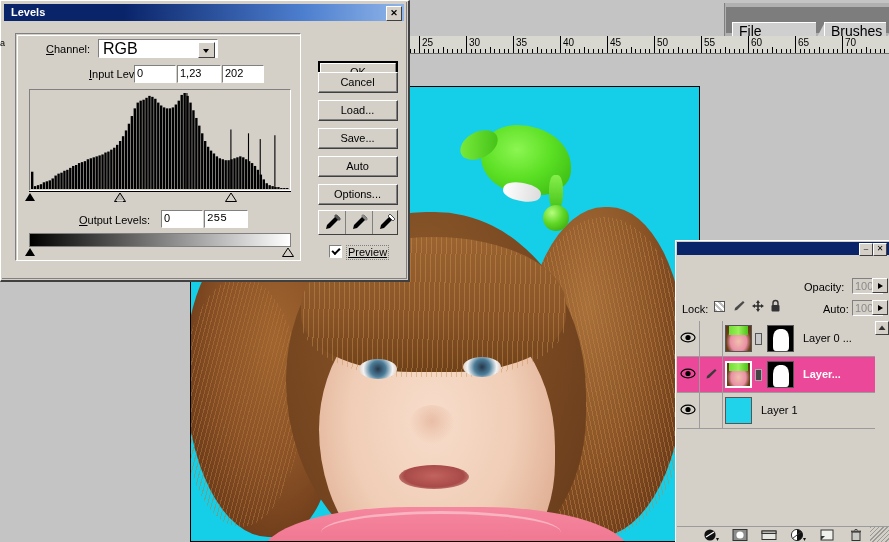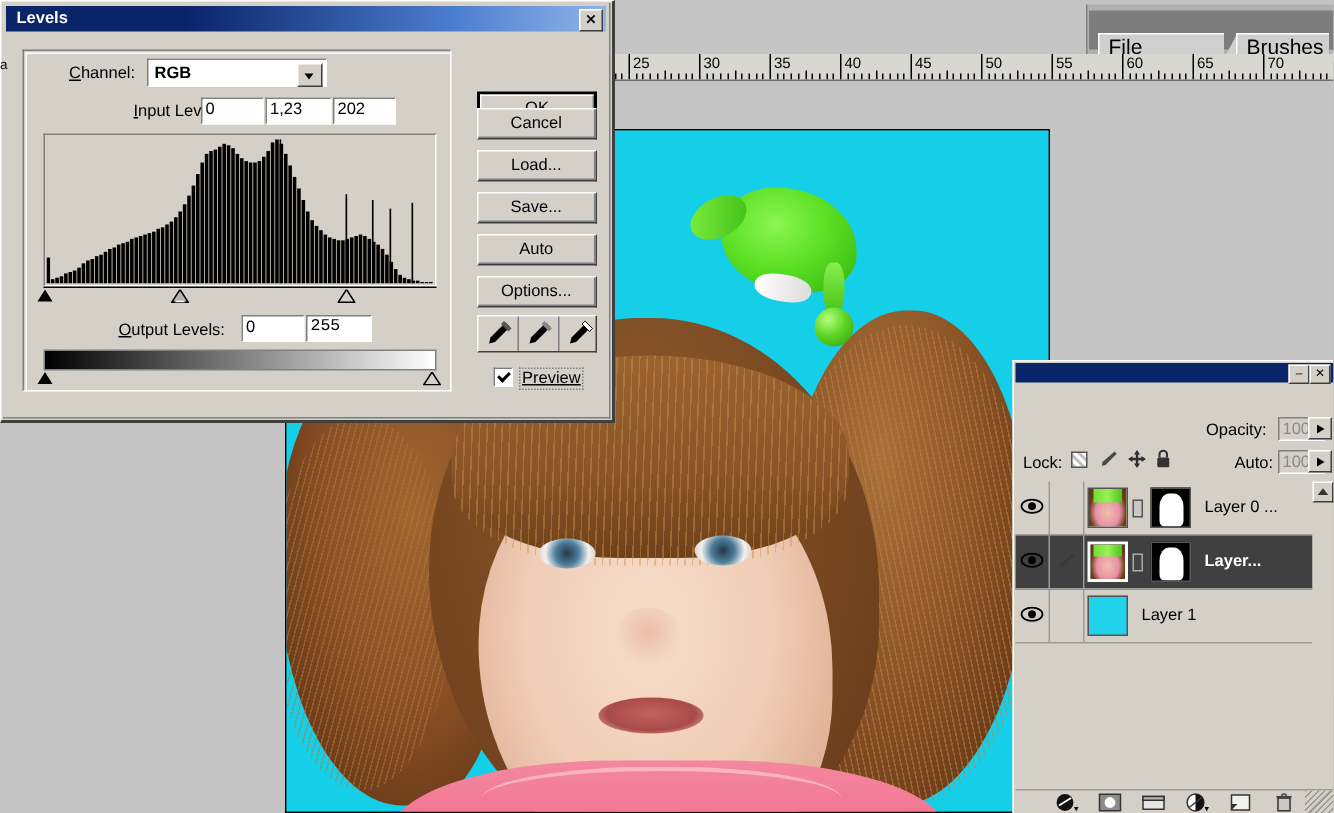--- a/index.html
+++ b/index.html
@@ -107,21 +107,21 @@
   }
   .field:before{
     content:"";position:absolute;left:-1px;top:-1px;width:1px;height:100%;background:#404040;
   }
 
   #channel-select{
     left:97px;top:38px;width:120px;height:19px;
     background:#fff;border:1px solid #808080;
     border-right-color:#fff;border-bottom-color:#fff;box-sizing:border-box;
   }
-  #channel-value{position:absolute;left:4px;top:2px;font-size:11px;line-height:14px;font-weight:bold;}
+  #channel-value{position:absolute;left:4px;top:2px;font-size:16px;line-height:14px;}
   #channel-arrow{
     position:absolute;right:2px;top:2px;width:15px;height:14px;background:#d4d0c8;
     border-top:1px solid #fff;border-left:1px solid #fff;
     border-right:1px solid #404040;border-bottom:1px solid #404040;
   }
   #channel-arrow:after{
     content:"";position:absolute;left:4px;top:6px;width:0;height:0;
     border-style:solid;border-width:4px 3.5px 0 3.5px;
     border-color:#000 transparent transparent transparent;
   }
@@ -256,21 +256,21 @@
     box-sizing:border-box;font-size:11px;line-height:14px;color:#8a8a8a;
     text-align:left;padding-left:2px;
   }
 
   
   #layer-list{position:absolute;left:1px;top:80px;width:212px;height:144px;background:#d4d0c8;}
   .layer-row{
     position:absolute;left:0;width:198px;height:36px;
     border-bottom:1px solid #9b9b9b;box-sizing:border-box;
   }
-  .layer-row.sel{background:#404040;text-align:center;}
+  .layer-row.sel{background:#ec4899;text-align:center;}
   .eye-cell{position:absolute;left:0;top:0;width:22px;height:35px;border-right:1px solid #9b9b9b;}
   .link-cell{position:absolute;left:23px;top:0;width:22px;height:35px;border-right:1px solid #9b9b9b;}
   .thumb{position:absolute;top:4px;width:27px;height:27px;border:1px solid #555;box-sizing:border-box;overflow:hidden;}
   .thumbsel{border:2px solid #fff;}
   .layer-name{position:absolute;font-size:11px;line-height:35px;color:#000;white-space:nowrap;}
   .layer-name.sel{color:#fff;font-weight:bold;}
 
   #layers-scroll{
     position:absolute;left:199px;top:80px;width:14px;height:144px;background:#d4d0c8;
   }

